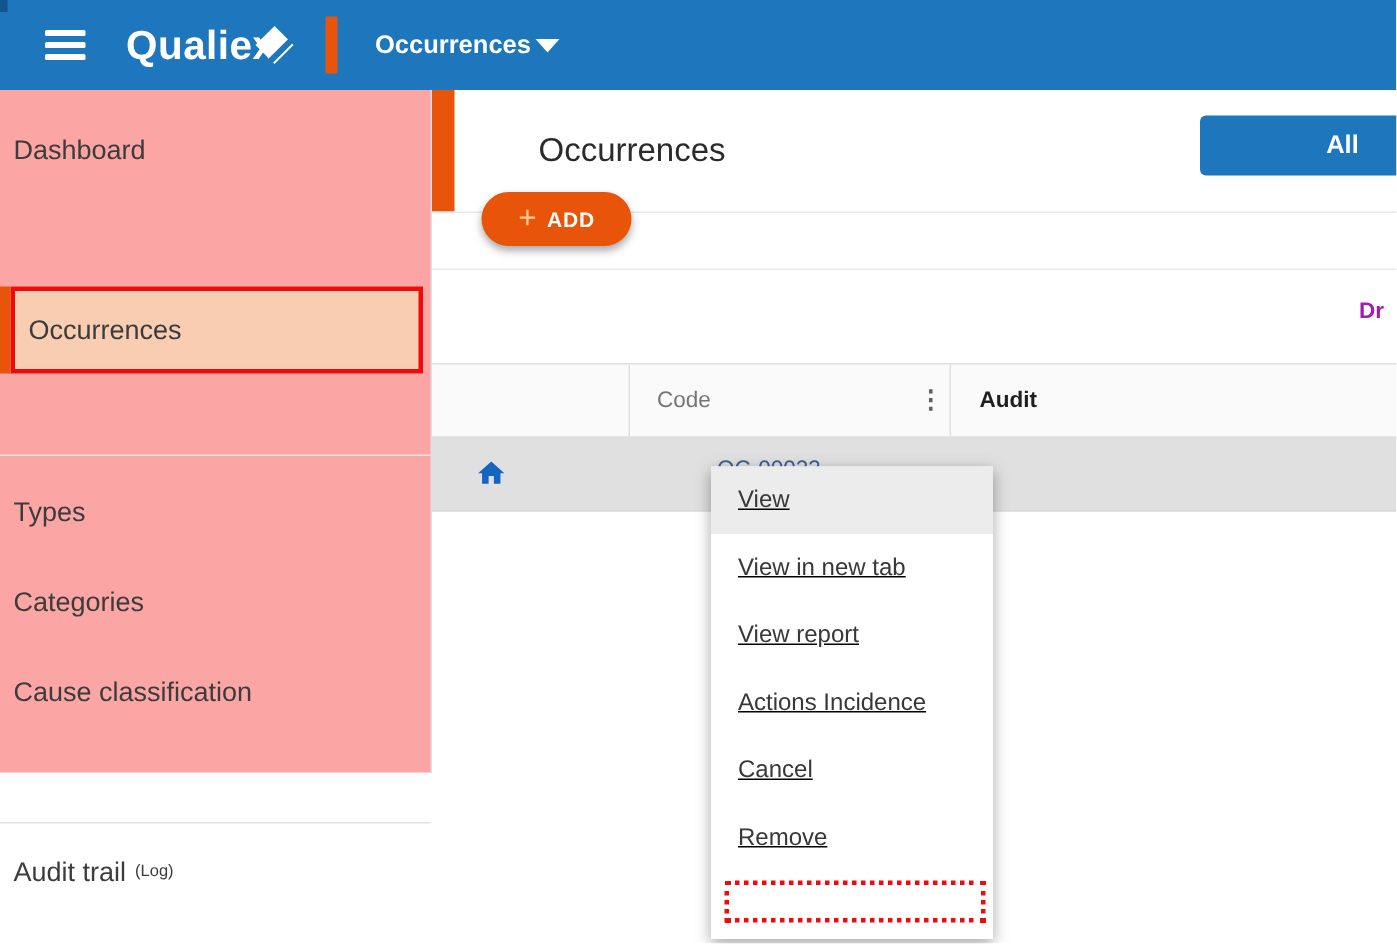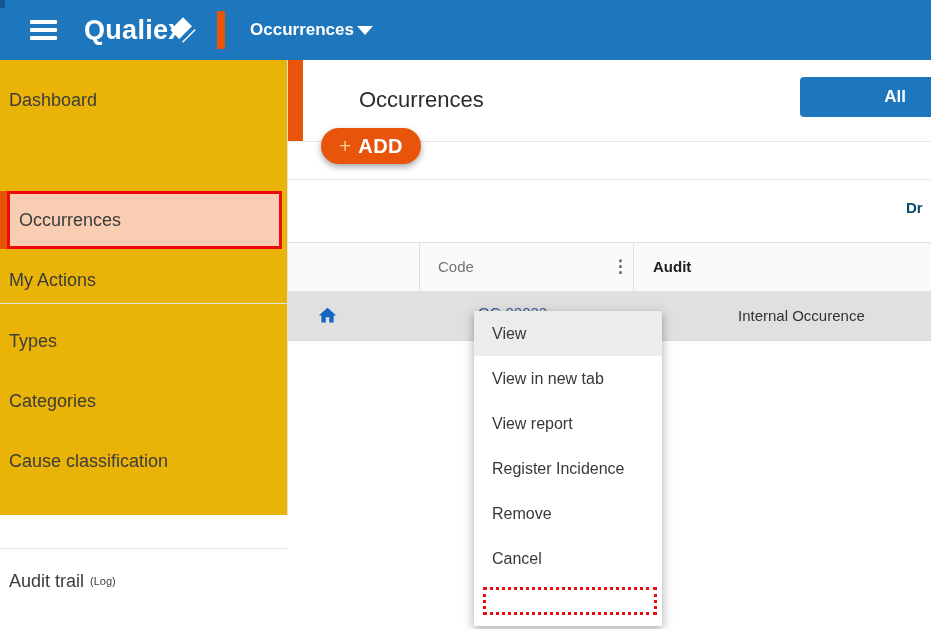--- a/index.html
+++ b/index.html
@@ -19,55 +19,55 @@
     color:#fff;font-size:27px;font-weight:bold;letter-spacing:.3px;}
   .logo-icon{position:absolute;left:170px;top:17px;width:26px;height:26px;}
   .logo-icon .d{position:absolute;left:4px;top:4px;width:18px;height:18px;background:#fff;transform:rotate(45deg);}
   .logo-icon .slash{position:absolute;left:1px;top:15px;width:32px;height:4px;background:#1e76bd;transform:rotate(-45deg);}
   .top-divider{position:absolute;left:217px;top:11px;width:8px;height:38px;background:#e8540a;}
   .module-sel{position:absolute;left:250px;top:0;height:60px;line-height:60px;color:#fff;
     font-size:17px;font-weight:bold;cursor:pointer;}
   .caret-down{position:absolute;left:357px;top:26px;width:0;height:0;
     border-left:8px solid transparent;border-right:8px solid transparent;border-top:9px solid #fff;}
   
-  .sidebar{position:absolute;left:0;top:60px;width:287px;height:455px;background:#eab308;border-right:1px solid #e0e0e0;}
+  .sidebar{position:absolute;left:0;top:60px;width:287px;height:455px;background:#fca5a5;border-right:1px solid #e0e0e0;}
   .side-item{position:absolute;left:0;width:287px;height:58px;display:flex;align-items:center;
     padding-left:9px;box-sizing:border-box;font-size:18px;color:#3c3c3c;cursor:pointer;}
   .side-div{position:absolute;left:0;width:287px;height:1px;background:#e3e3e3;}
   .sel-accent{position:absolute;left:0;top:131px;width:7px;height:58px;background:#e8540a;}
   .side-item.selected{left:7px;width:275px;top:131px;background:#f8cdb2;border:3px solid #ee0b0b;}
   .side-suffix{font-size:11px;margin-left:6px;color:#3c3c3c;}
   
   .content-accent{position:absolute;left:288px;top:60px;width:15px;height:81px;background:#e8540a;}
   .page-title{position:absolute;left:359px;top:87px;font-size:22px;color:#2b2b2b;}
   .all-btn{position:absolute;left:800px;top:77px;width:190px;height:40px;background:#1e76bd;
     border:none;border-radius:4px;color:#fff;font-size:17px;font-weight:bold;
     font-family:"Liberation Sans",sans-serif;display:flex;align-items:center;justify-content:center;cursor:pointer;}
   .hdiv1{position:absolute;left:288px;top:141px;width:643px;height:1px;background:#e9e9e9;}
   .hdiv2{position:absolute;left:288px;top:179px;width:643px;height:1px;background:#e9e9e9;}
   .add-btn{position:absolute;left:321px;top:128px;width:100px;height:36px;border:none;border-radius:18px;
     background:#e8540a;box-shadow:0 3px 6px rgba(0,0,0,.35);display:flex;align-items:center;justify-content:center;
     gap:7px;cursor:pointer;font-family:"Liberation Sans",sans-serif;}
   .add-plus{color:#f6cd90;font-size:21px;font-weight:normal;line-height:1;margin-top:-2px;}
-  .add-label{color:#fff;font-size:20px;font-weight:bold;letter-spacing:.5px;}
-  .group-hint{position:absolute;left:906px;top:199px;font-size:15px;font-weight:bold;color:#0c4a6e;white-space:nowrap;}
+  .add-label{color:#fff;font-size:14px;font-weight:bold;letter-spacing:.5px;}
+  .group-hint{position:absolute;left:906px;top:199px;font-size:15px;font-weight:bold;color:#a21caf;white-space:nowrap;}
   
   .thead{position:absolute;left:288px;top:242px;width:643px;height:48px;background:#fafafa;
     border-top:1px solid #e0e0e0;border-bottom:1px solid #e0e0e0;box-sizing:content-box;}
   .col-sep{position:absolute;top:0;width:1px;height:48px;background:#e0e0e0;}
   .th-code{position:absolute;left:150px;top:0;height:48px;line-height:48px;font-size:15px;color:#757575;cursor:pointer;}
   .th-dots{position:absolute;left:324px;top:0;height:48px;line-height:48px;font-size:17px;font-weight:bold;color:#616161;cursor:pointer;}
   .th-title{position:absolute;left:365px;top:0;height:48px;line-height:48px;font-size:15px;font-weight:bold;color:#1f1f1f;cursor:pointer;}
   .trow{position:absolute;left:288px;top:291px;width:643px;height:50px;background:#e0e0e0;border-bottom:1px solid #d9d9d9;box-sizing:border-box;cursor:pointer;}
   .home-icon{position:absolute;left:29px;top:14px;width:21px;height:21px;}
   .row-code{position:absolute;left:190px;top:13px;font-size:15px;color:#3b5f92;}
   .row-title{position:absolute;left:450px;top:0;height:50px;line-height:50px;font-size:15px;color:#333;}
   
   .ctx-menu{position:absolute;left:474px;top:311px;width:188px;height:315px;background:#fff;
-    box-shadow:0 3px 10px rgba(0,0,0,.35);z-index:10;}
+    box-shadow:0 3px 10px rgba(0,0,0,.35);z-index:10;text-decoration:underline;}
   .ctx-item{height:45px;line-height:45px;padding-left:18px;font-size:16px;color:#383838;cursor:pointer;white-space:nowrap;}
   .ctx-item.hl{background:#ececec;}
   .remove-outline{position:absolute;left:9px;top:276px;width:174px;height:28px;box-sizing:border-box;
     border:3px dotted #ee0b0b;pointer-events:none;}
 </style>
 </head>
 <body>
 
 <div id="app">
 
@@ -88,23 +88,20 @@
     <div class="caret-down"></div>
   </div>
 
   <div class="sidebar">
     <div class="side-item" style="top:11px">
       <span>Dashboard</span>
     </div>
     <div class="sel-accent"></div>
     <div class="side-item selected">
       <span>Occurrences</span>
-    </div>
-    <div class="side-item" style="top:191px">
-      <span>My Actions</span>
     </div>
     <div class="side-div" style="top:243px"></div>
     <div class="side-item" style="top:252px">
       <span>Types</span>
     </div>
     <div class="side-item" style="top:312px">
       <span>Categories</span>
     </div>
     <div class="side-item" style="top:372px">
       <span>Cause classification</span>
@@ -135,26 +132,25 @@
     <div class="th-code">Code</div>
     <div class="th-dots">⋮</div>
     <div class="th-title">Audit</div>
   </div>
 
   <div class="trow">
     <svg class="home-icon" viewBox="0 0 24 24">
       <path fill="#1565c0" d="M10 20v-6h4v6h5v-8h3L12 3 2 12h3v8z"></path>
     </svg>
     <div class="row-code">OC-00023</div>
-    <div class="row-title">Internal Occurence</div>
   </div>
 
   <div class="ctx-menu">
     <div class="ctx-item hl">View</div>
     <div class="ctx-item">View in new tab</div>
     <div class="ctx-item">View report</div>
-    <div class="ctx-item">Register Incidence</div>
+    <div class="ctx-item">Actions Incidence</div>
+    <div class="ctx-item">Cancel</div>
     <div class="ctx-item">Remove</div>
-    <div class="ctx-item">Cancel</div>
     <div class="remove-outline"></div>
   </div>
 
 </div>
 
 </body></html>

